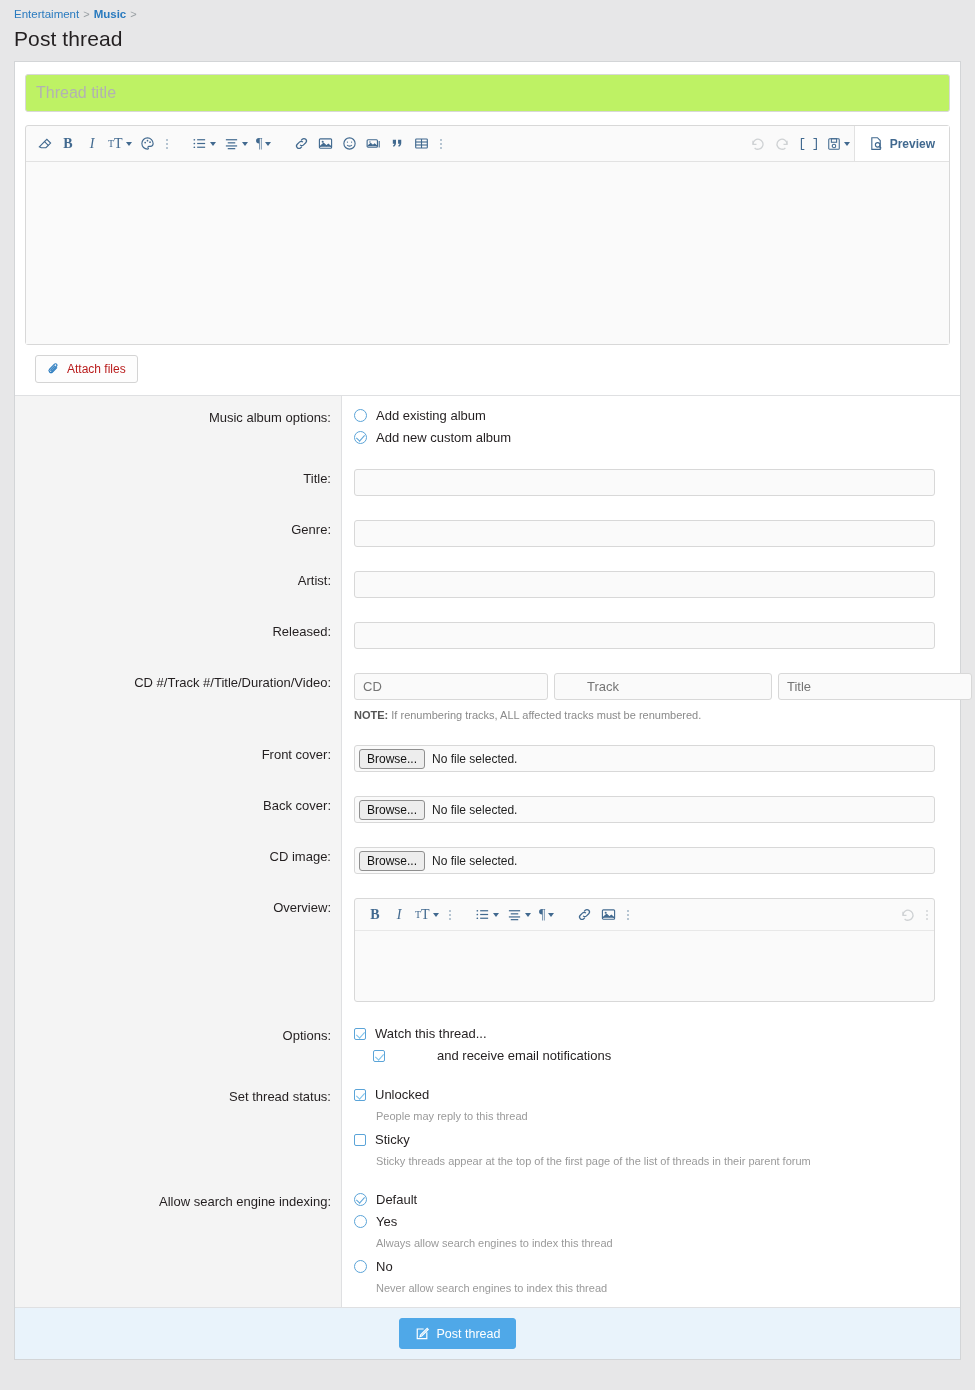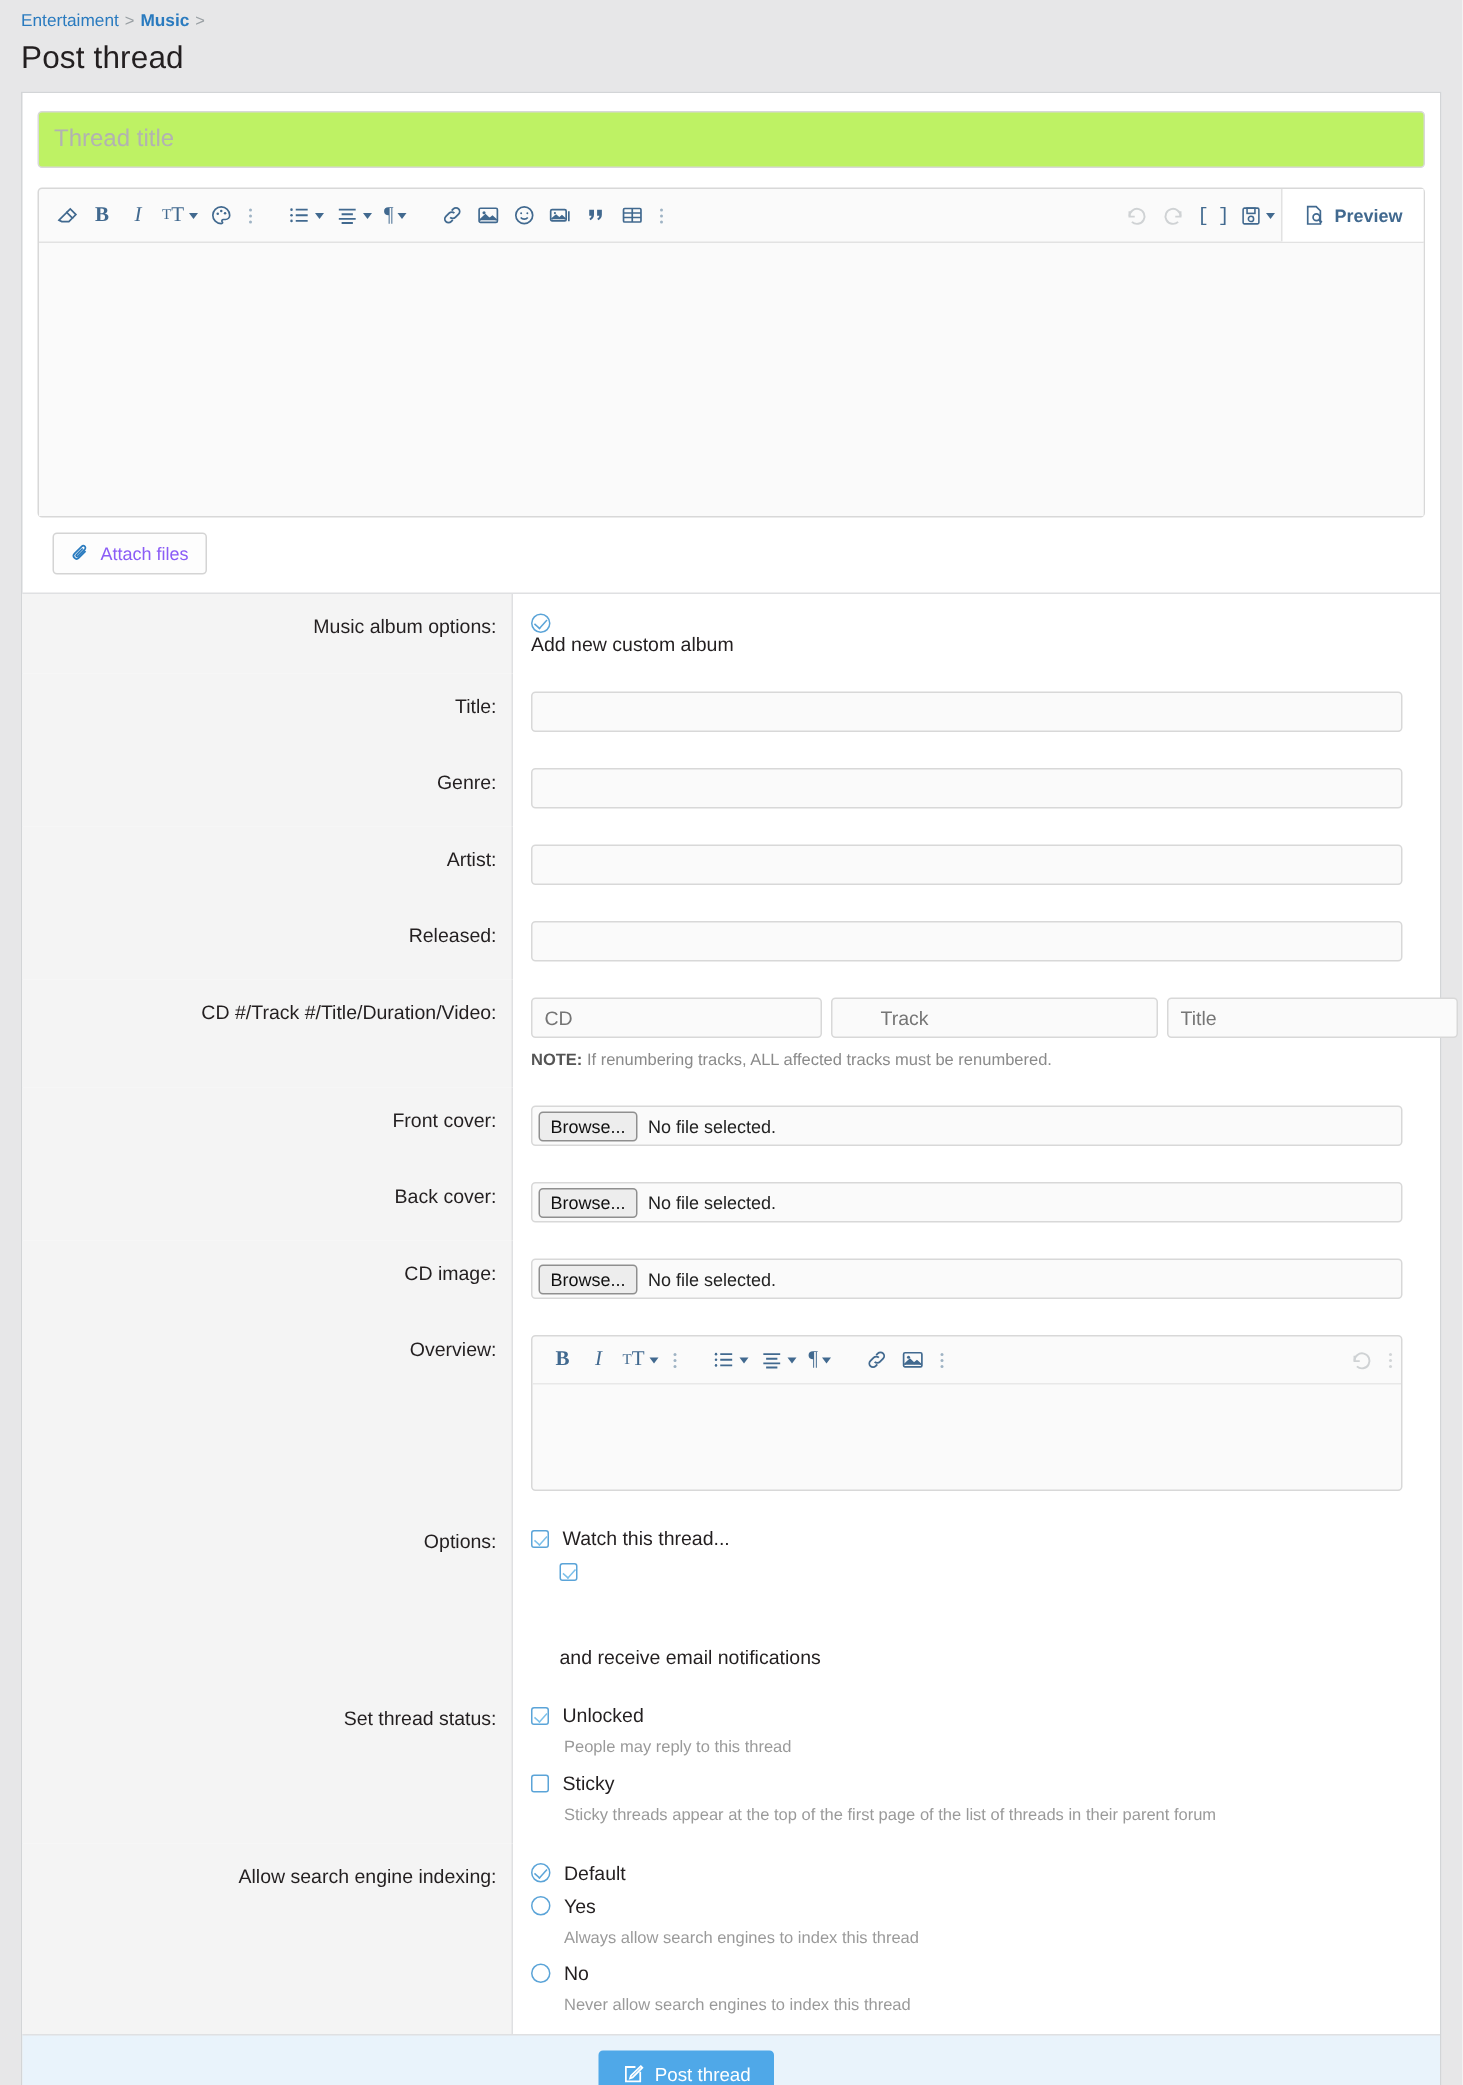--- a/index.html
+++ b/index.html
@@ -139,21 +139,21 @@
   .attach-row { padding: 10px 10px 12px 10px; }
   .attach-btn {
     display: inline-flex;
     align-items: center;
     gap: 6px;
     border: 1px solid #d4d4d4;
     border-radius: 3px;
     background: #fdfdfd;
     padding: 6px 11px;
     font-size: 12px;
-    color: #8b5cf6;
+    color: #b91c1c;
     cursor: pointer;
   }
 
   
   .form-block { border-top: 1px solid #dfe0e2; }
   .row {
     display: flex;
     align-items: flex-start;
     background: #fff;
   }
@@ -183,21 +183,21 @@
     background: #fafafa;
     font-family: "Liberation Sans", sans-serif;
     font-size: 13px;
     padding: 0 8px;
     outline: none;
     color: #333;
   }
 
   
   .opt { display: flex; align-items: flex-start; margin-bottom: 7px; }
-  .opt:last-child { margin-bottom: 0; flex-direction: column; }
+  .opt:last-child { margin-bottom: 0; }
   .opt-label { font-size: 13px; color: #231f20; line-height: 15px; }
   .radio {
     width: 13px; height: 13px;
     border: 1px solid #5ba4d8;
     border-radius: 50%;
     background: #fff;
     margin: 1px 9px 0 0;
     flex: 0 0 13px;
     position: relative;
     cursor: pointer;
@@ -485,20 +485,24 @@
       </div>
     </div>
   </div>
 
   <div class="form-block">
 
     <div class="row">
       <div class="row-label">Music album options:</div>
       <div class="row-body">
         <div class="opt">
+          <span class="radio"></span>
+          <span class="opt-label">Add existing album</span>
+        </div>
+        <div class="opt">
           <span class="radio checked"></span>
           <span class="opt-label">Add new custom album</span>
         </div>
       </div>
     </div>
 
     <div class="row">
       <div class="row-label">Title:</div>
       <div class="row-body">
         <input class="txt-input" type="text" placeholder="" style="">

